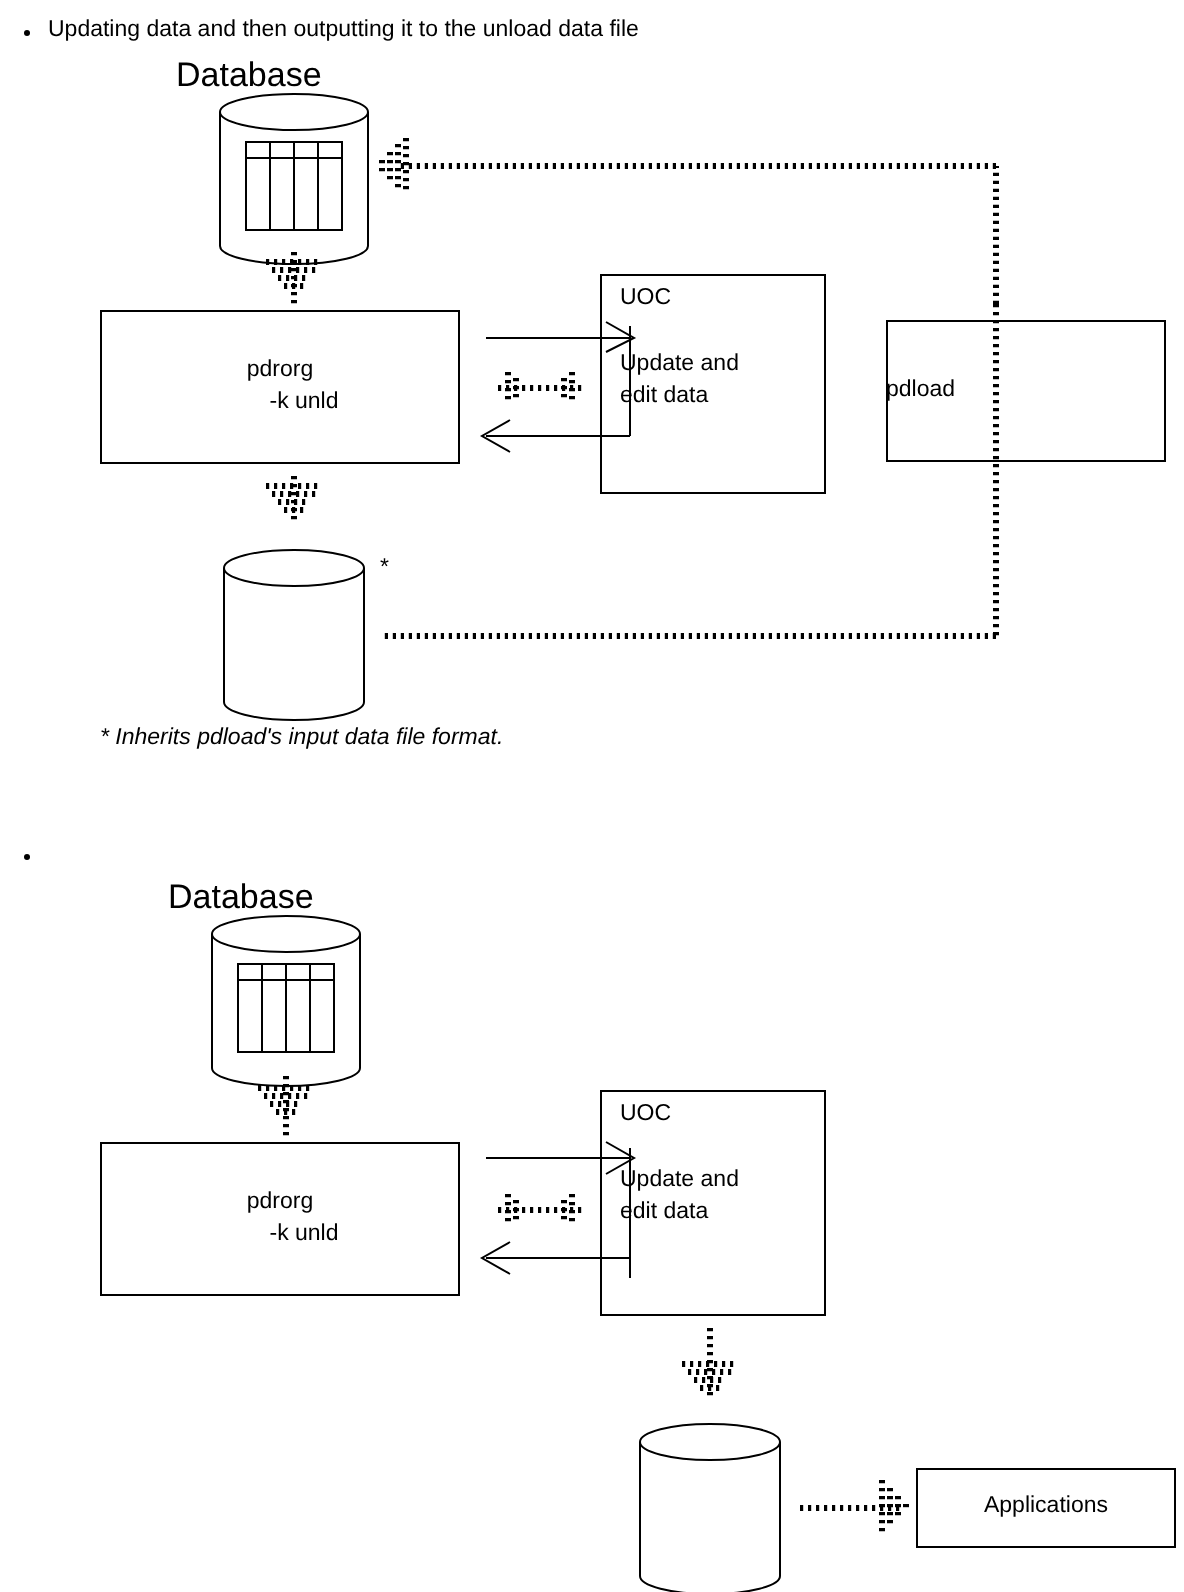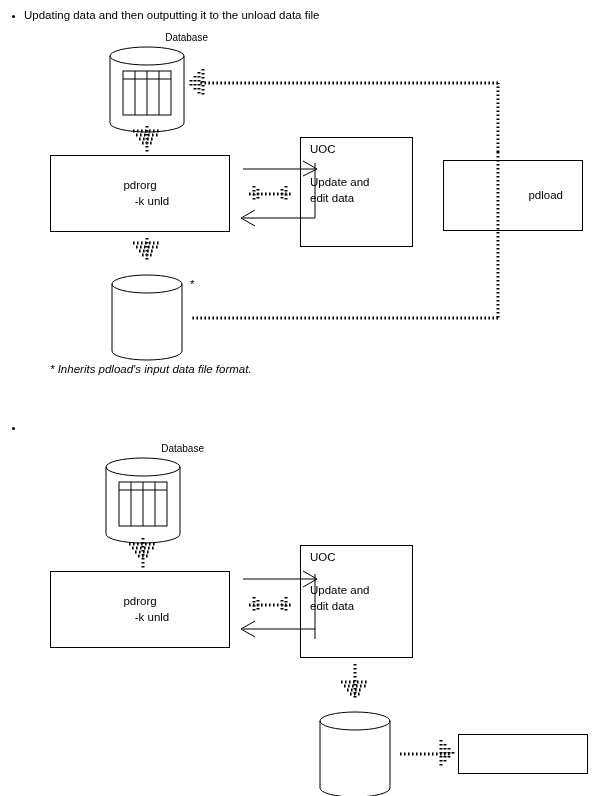--- a/index.html
+++ b/index.html
@@ -37,24 +37,24 @@
   }
   .note-line {
     position: absolute;
     font-size: 11.5px;
     line-height: 14px;
     white-space: nowrap;
     font-style: italic;
   }
   .caption {
     position: absolute;
-    font-size: 10px;
+    font-size: 17px;
     line-height: 14px;
     white-space: nowrap;
-    text-align: right;
+    text-align: left;
   }
   .box {
     position: absolute;
     border: 1px solid #000;
     background: transparent;
     box-sizing: border-box;
   }
   .box-label {
     position: absolute;
     font-size: 11.5px;
@@ -95,21 +95,21 @@
   <div class="box" style="left:50px; top:155px; width:180px; height:77px;"></div>
   <div class="box-label" style="left:50px; top:178px; width:180px; text-align:center;">pdrorg</div>
   <div class="box-label" style="left:62px; top:194px; width:180px; text-align:center;">-k unld</div>
 
   <div class="box" style="left:300px; top:137px; width:113px; height:110px;"></div>
   <div class="box-label" style="left:310px; top:142px;">UOC</div>
   <div class="box-label" style="left:310px; top:175px;">Update and</div>
   <div class="box-label" style="left:310px; top:191px;">edit data</div>
 
   <div class="box" style="left:443px; top:160px; width:140px; height:71px;"></div>
-  <div class="box-label" style="left:443px; top:188px; width:120px; text-align:right;">pdload</div>
+  <div class="box-label" style="left:443px; top:188px; width:140px; text-align:left;">pdload</div>
 
   <div class="cyl-text" style="left:112px; top:300px; width:70px;">Unload</div>
   <div class="cyl-text" style="left:112px; top:315px; width:70px;">data file</div>
 
   <div class="asterisk" style="left:190px; top:278px;">*</div>
 
   <div class="note-line" style="left:50px; top:362px;">* Inherits pdload's input data file format.</div>
 
   <div class="bullet-dot" style="left:12px; top:427px;"></div>
 
@@ -121,20 +121,21 @@
 
   <div class="box" style="left:300px; top:545px; width:113px; height:113px;"></div>
   <div class="box-label" style="left:310px; top:550px;">UOC</div>
   <div class="box-label" style="left:310px; top:583px;">Update and</div>
   <div class="box-label" style="left:310px; top:599px;">edit data</div>
 
   <div class="cyl-text" style="left:322px; top:737px; width:66px;">UOC</div>
   <div class="cyl-text" style="left:322px; top:752px; width:66px;">data file</div>
 
   <div class="box" style="left:458px; top:734px; width:130px; height:40px;"></div>
+  <div class="box-label" style="left:458px; top:746px; width:130px; text-align:center;">Applications</div>
 
   <svg class="layer" viewBox="0 0 592 796" xmlns="http://www.w3.org/2000/svg">
     <defs>
       <g id="db-cyl">
         <path d="M0,9 A37,9 0 0,1 74,9 L74,76 A37,9 0 0,1 0,76 Z" fill="#fff" stroke="#000" stroke-width="1"></path>
         <path d="M0,9 A37,9 0 0,0 74,9" fill="none" stroke="#000" stroke-width="1"></path>
         <rect x="13" y="24" width="48" height="44" fill="#fff" stroke="#000" stroke-width="1"></rect>
         <line x1="13" y1="32" x2="61" y2="32" stroke="#000" stroke-width="1"></line>
         <line x1="25" y1="24" x2="25" y2="68" stroke="#000" stroke-width="1"></line>
         <line x1="37" y1="24" x2="37" y2="68" stroke="#000" stroke-width="1"></line>

